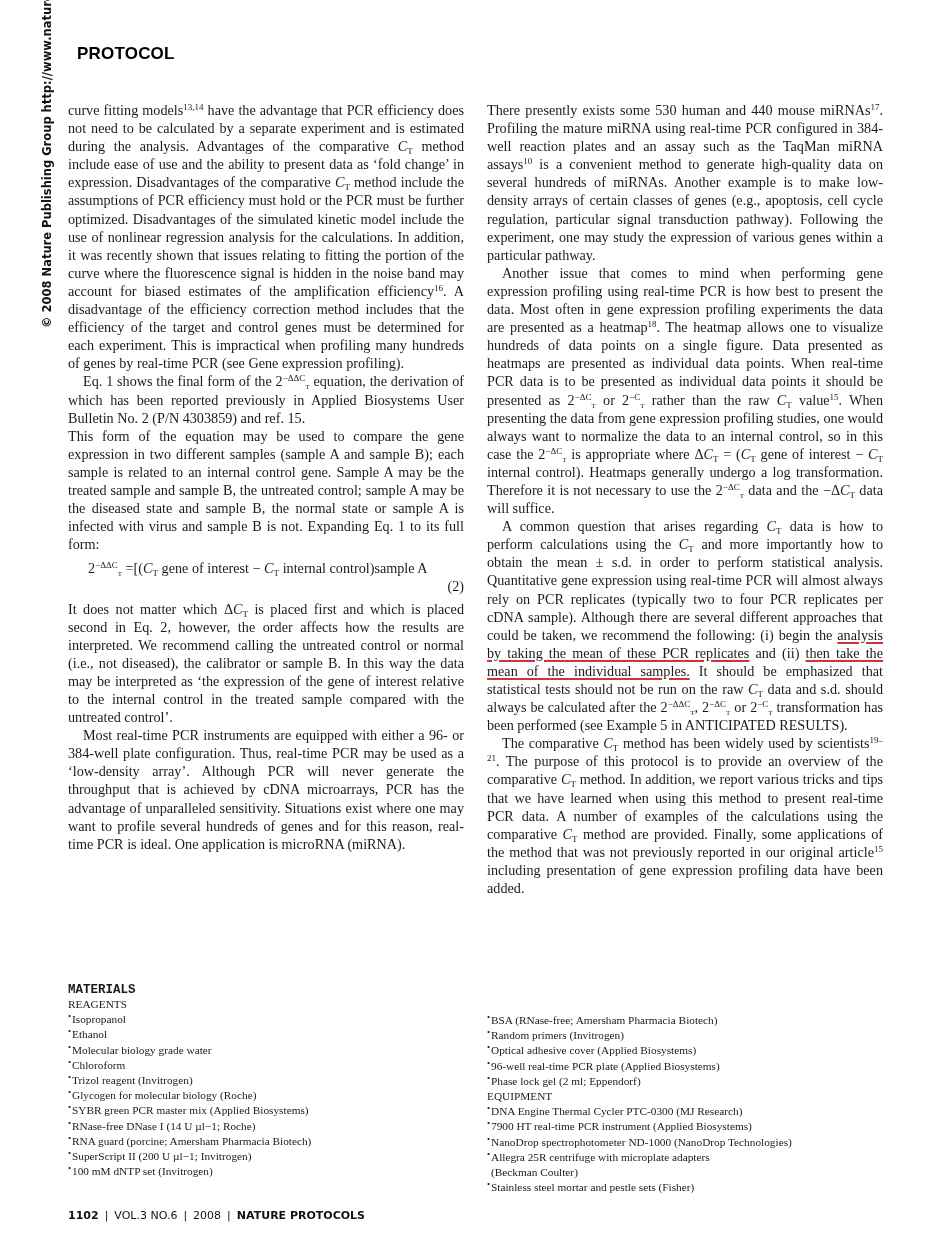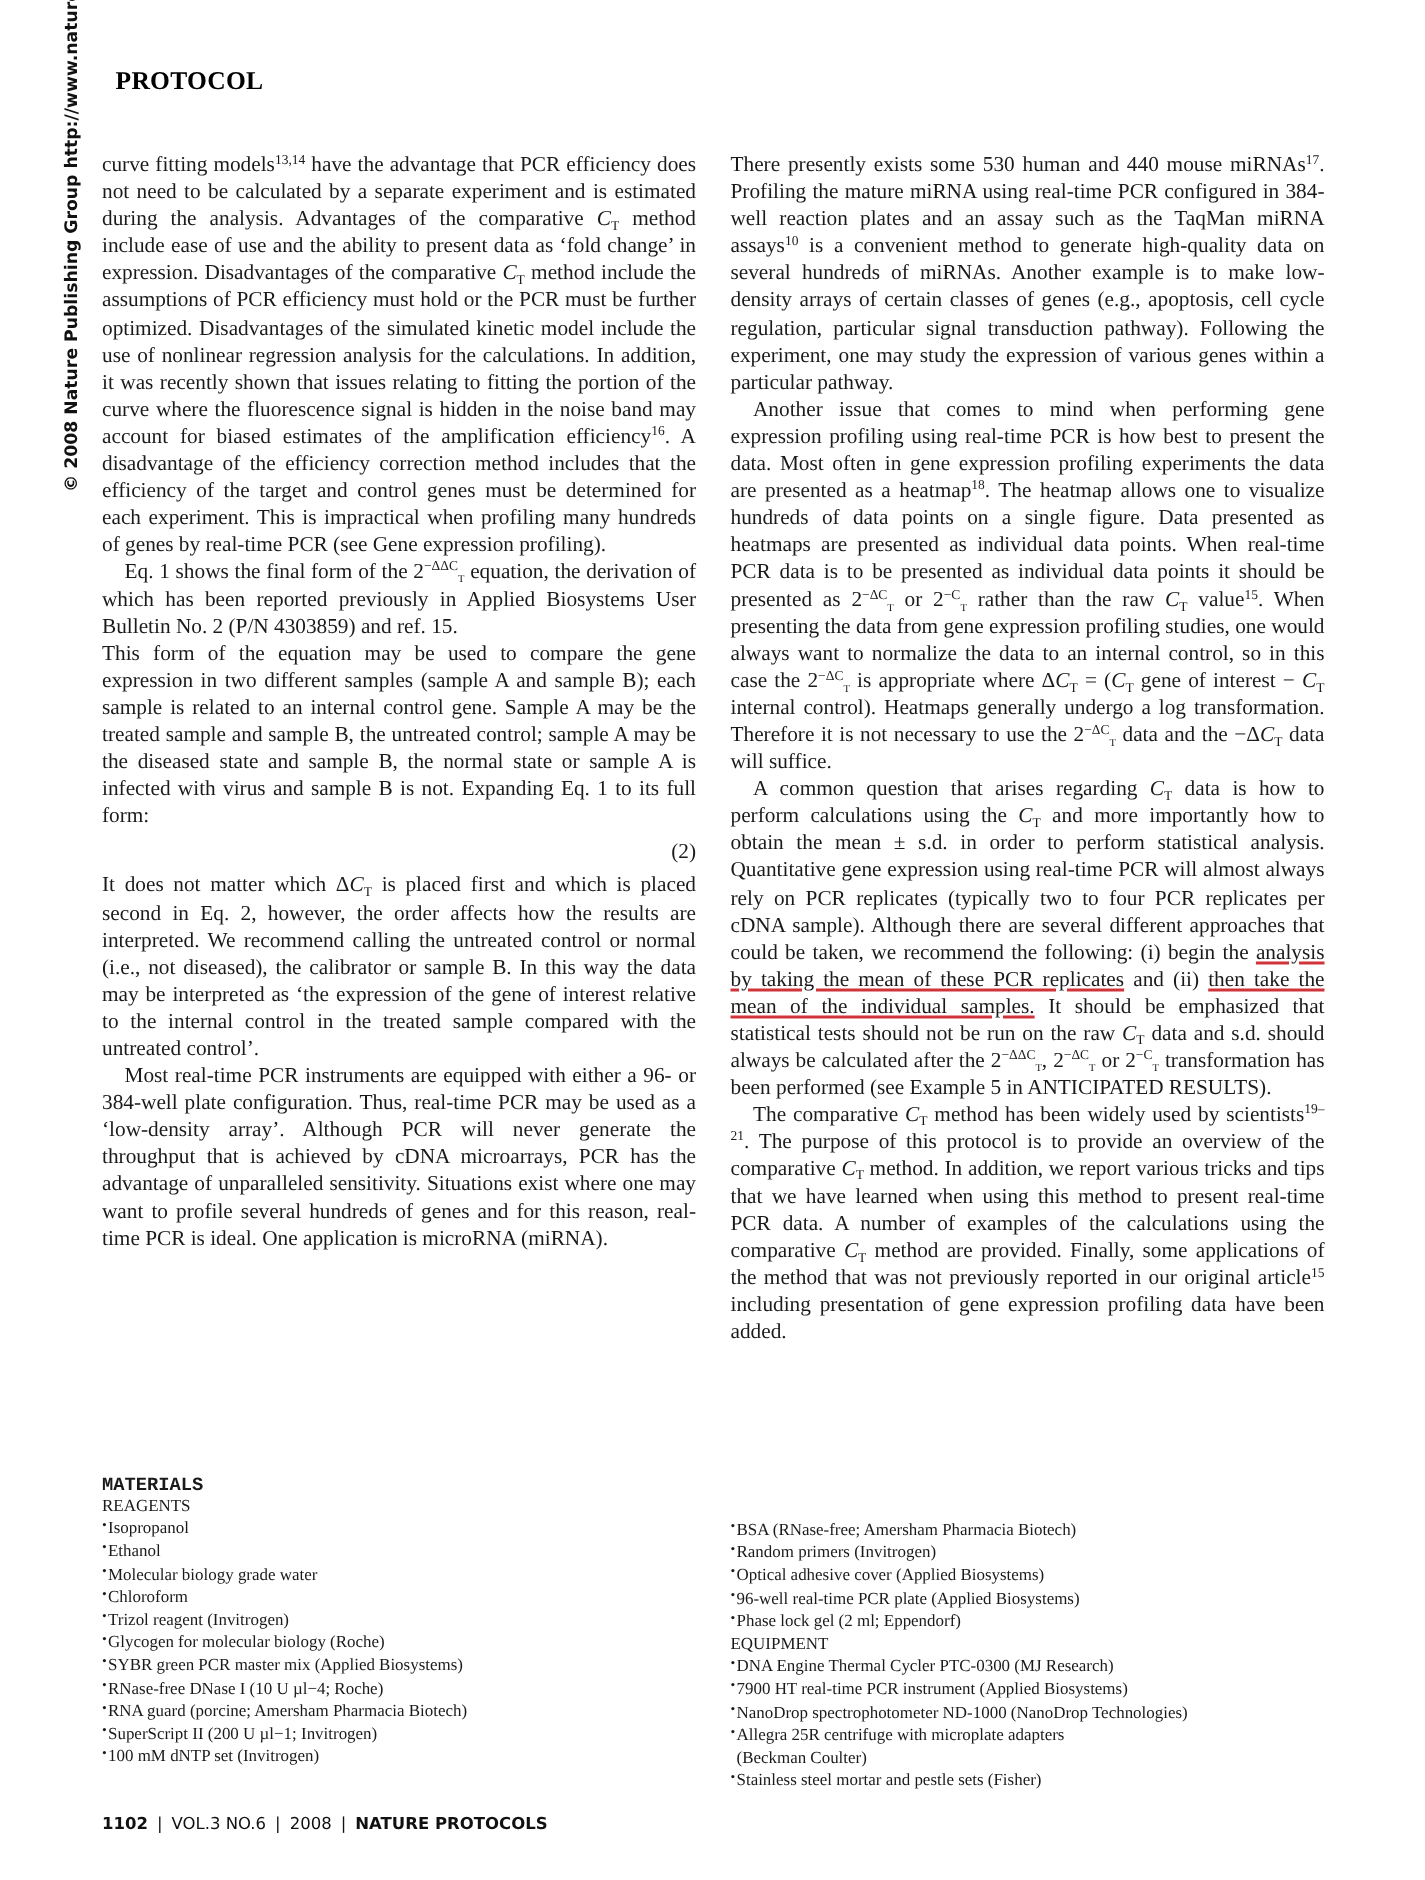--- a/index.html
+++ b/index.html
@@ -1,18 +1,18 @@
 <!DOCTYPE html>
 <html><head>
 <meta charset="utf-8">
 <style>
   html, body { margin: 0; padding: 0; background: #ffffff; }
   body { width: 950px; height: 1253px; position: relative; overflow: hidden;
          font-family: "Liberation Serif", "DejaVu Serif", serif; color: #1a1a1a; }
-  .header { position: absolute; left: 77px; top: 44px; font-family: Liberation Serif, serif;
+  .header { position: absolute; left: 77px; top: 44px; font-family: Liberation Sans, sans-serif;
             font-weight: bold; font-size: 17px; letter-spacing: 0.2px; color: #000; }
   .margin-note { position: absolute; left: 26px; top: 328px; width: 14px; height: 450px; }
   .margin-note span { position: absolute; left: 0; top: 0; transform-origin: 0 0;
             transform: translate(14px, 0) rotate(90deg) scaleX(-1) scaleY(-1); white-space: nowrap;
             font-family: "DejaVu Sans", sans-serif; font-size: 11.5px; font-weight: bold; color: #111; }
   .col { position: absolute; top: 101px; width: 396px; font-size: 14.2px; line-height: 18.1px;
          text-align: justify; }
   .col-left { left: 68px; }
   .col-right { left: 487px; }
   .col p { margin: 0; text-indent: 15px; }
@@ -51,20 +51,21 @@
 
 <div class="col col-left">
   <p class="noindent"><span>curve fitting models</span><sup>13,14</sup><span> have the advantage that PCR efficiency does not need to be calculated by a separate experiment and is estimated during the analysis. Advantages of the comparative </span><span class="ct">C</span><span class="sub">T</span><span> method include ease of use and the ability to present data as ‘fold change’ in expression. Disadvantages of the comparative </span><span class="ct">C</span><span class="sub">T</span><span> method include the assumptions of PCR efficiency must hold or the PCR must be further optimized. Disadvantages of the simulated kinetic model include the use of nonlinear regression analysis for the calculations. In addition, it was recently shown that issues relating to fitting the portion of the curve where the fluorescence signal is hidden in the noise band may account for biased estimates of the amplification efficiency</span><sup>16</sup><span>. A disadvantage of the efficiency correction method includes that the efficiency of the target and control genes must be determined for each experiment. This is impractical when profiling many hundreds of genes by real-time PCR (see Gene expression profiling).</span></p>
 
   <p><span>Eq. 1 shows the final form of the 2</span><sup>−ΔΔC</sup><span class="sub" style="font-size:7px">T</span><span> equation, the derivation of which has been reported previously in Applied Biosystems User Bulletin No. 2 (P/N 4303859) and ref. 15.</span></p>
 
 
   <p class="noindent">This form of the equation may be used to compare the gene expression in two different samples (sample A and sample B); each sample is related to an internal control gene. Sample A may be the treated sample and sample B, the untreated control; sample A may be the diseased state and sample B, the normal state or sample A is infected with virus and sample B is not. Expanding Eq. 1 to its full form:</p>
 
   <div class="eq2">
+    <div><span>2</span><sup>−ΔΔC</sup><span class="sub" style="font-size:7px">T</span><span> =[(</span><span class="ct">C</span><span class="sub">T</span><span> gene of interest − </span><span class="ct">C</span><span class="sub">T</span><span> internal control)sample A</span></div>
     <div class="num">(2)</div>
   </div>
 
   <p class="noindent"><span>It does not matter which Δ</span><span class="ct">C</span><span class="sub">T</span><span> is placed first and which is placed second in Eq. 2, however, the order affects how the results are interpreted. We recommend calling the untreated control or normal (i.e., not diseased), the calibrator or sample B. In this way the data may be interpreted as ‘the expression of the gene of interest relative to the internal control in the treated sample compared with the untreated control’.</span></p>
 
   <p>Most real-time PCR instruments are equipped with either a 96- or 384-well plate configuration. Thus, real-time PCR may be used as a ‘low-density array’. Although PCR will never generate the throughput that is achieved by cDNA microarrays, PCR has the advantage of unparalleled sensitivity. Situations exist where one may want to profile several hundreds of genes and for this reason, real-time PCR is ideal. One application is microRNA (miRNA).</p>
 </div>
 
 <div class="col col-right">
   <p class="noindent"><span>There presently exists some 530 human and 440 mouse miRNAs</span><sup>17</sup><span>. Profiling the mature miRNA using real-time PCR configured in 384-well reaction plates and an assay such as the TaqMan miRNA assays</span><sup>10</sup><span> is a convenient method to generate high-quality data on several hundreds of miRNAs. Another example is to make low-density arrays of certain classes of genes (e.g., apoptosis, cell cycle regulation, particular signal transduction pathway). Following the experiment, one may study the expression of various genes within a particular pathway.</span></p>
@@ -81,21 +82,21 @@
   <div class="mat-cols">
     <div class="mat-col mat-col-left">
       <div class="sub-h">REAGENTS</div>
       <div class="mat-item"><span class="dot">•</span><span>Isopropanol</span></div>
       <div class="mat-item"><span class="dot">•</span><span>Ethanol</span></div>
       <div class="mat-item"><span class="dot">•</span><span>Molecular biology grade water</span></div>
       <div class="mat-item"><span class="dot">•</span><span>Chloroform</span></div>
       <div class="mat-item"><span class="dot">•</span><span>Trizol reagent (Invitrogen)</span></div>
       <div class="mat-item"><span class="dot">•</span><span>Glycogen for molecular biology (Roche)</span></div>
       <div class="mat-item"><span class="dot">•</span><span>SYBR green PCR master mix (Applied Biosystems)</span></div>
-      <div class="mat-item"><span class="dot">•</span><span>RNase-free DNase I (10 U µl−4; Roche)</span></div>
+      <div class="mat-item"><span class="dot">•</span><span>RNase-free DNase I (14 U µl−1; Roche)</span></div>
       <div class="mat-item"><span class="dot">•</span><span>RNA guard (porcine; Amersham Pharmacia Biotech)</span></div>
       <div class="mat-item"><span class="dot">•</span><span>SuperScript II (200 U µl−1; Invitrogen)</span></div>
       <div class="mat-item"><span class="dot">•</span><span>100 mM dNTP set (Invitrogen)</span></div>
     </div>
     <div class="mat-col mat-col-right">
       <div class="mat-item"><span class="dot">•</span><span>BSA (RNase-free; Amersham Pharmacia Biotech)</span></div>
       <div class="mat-item"><span class="dot">•</span><span>Random primers (Invitrogen)</span></div>
       <div class="mat-item"><span class="dot">•</span><span>Optical adhesive cover (Applied Biosystems)</span></div>
       <div class="mat-item"><span class="dot">•</span><span>96-well real-time PCR plate (Applied Biosystems)</span></div>
       <div class="mat-item"><span class="dot">•</span><span>Phase lock gel (2 ml; Eppendorf)</span></div>

